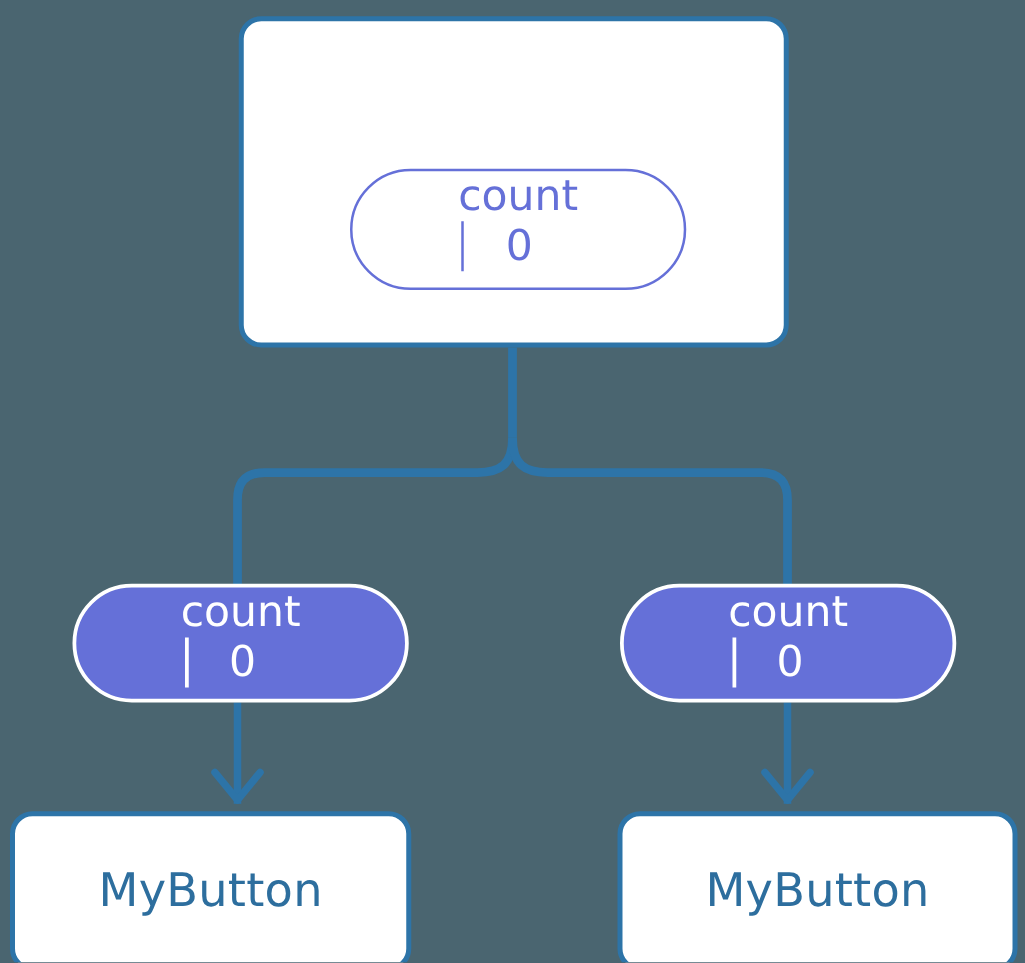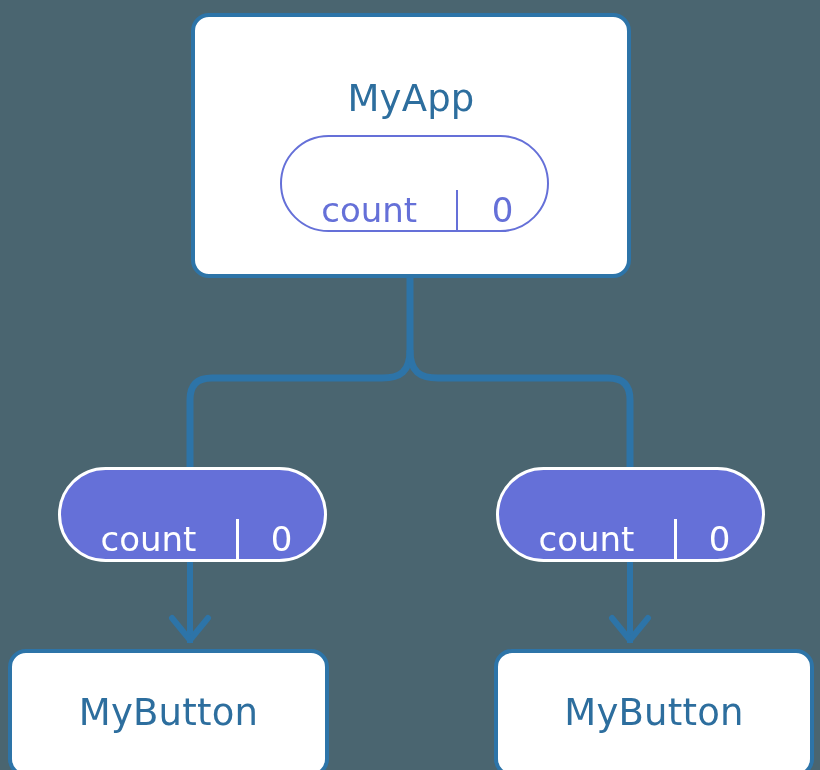--- a/index.html
+++ b/index.html
@@ -41,23 +41,24 @@
     font-size: 37px;
     letter-spacing: 0.2px;
     white-space: nowrap;
   }
 
   
   .pill {
     position: absolute;
     box-sizing: border-box;
     display: flex;
-    align-items: flex-end;
+    align-items: center;
     border-radius: 999px;
     overflow: hidden;
+    flex-direction: column;
   }
   .pill-key, .pill-val {
     display: flex;
     align-items: center;
     justify-content: center;
     font-size: 34px;
     white-space: nowrap;
     box-sizing: border-box;
   }
 
@@ -92,21 +93,20 @@
     <path d="M 410 350 C 410 372 420 378 438 378 L 608 378 C 624 378 630 386 630 400 L 630 470" fill="none" stroke="#2d74a8" stroke-width="7" stroke-linecap="butt"></path>
 
     <path d="M 190 562 L 190 643" fill="none" stroke="#2d74a8" stroke-width="6"></path>
     <path d="M 172 618 L 190 640 L 208 618" fill="none" stroke="#2d74a8" stroke-width="6" stroke-linecap="round" stroke-linejoin="round"></path>
 
     <path d="M 630 562 L 630 643" fill="none" stroke="#2d74a8" stroke-width="6"></path>
     <path d="M 612 618 L 630 640 L 648 618" fill="none" stroke="#2d74a8" stroke-width="6" stroke-linecap="round" stroke-linejoin="round"></path>
   </svg>
 
   <div class="comp-box" style="left:191px; top:13px; width:440px; height:265px;">
-    <div class="comp-title" style="top:60px;">MyApp</div>
 
     <div class="pill outline" style="left:85px; top:118px; width:269px; height:97px;">
       <div class="pill-key" style="width:177px;">count</div>
       <div class="pill-val" style="width:92px;">0</div>
     </div>
   </div>
 
   <div class="pill filled" style="left:58px; top:467px; width:269px; height:95px;">
     <div class="pill-key" style="width:179px;">count</div>
     <div class="pill-val" style="width:90px;">0</div>

